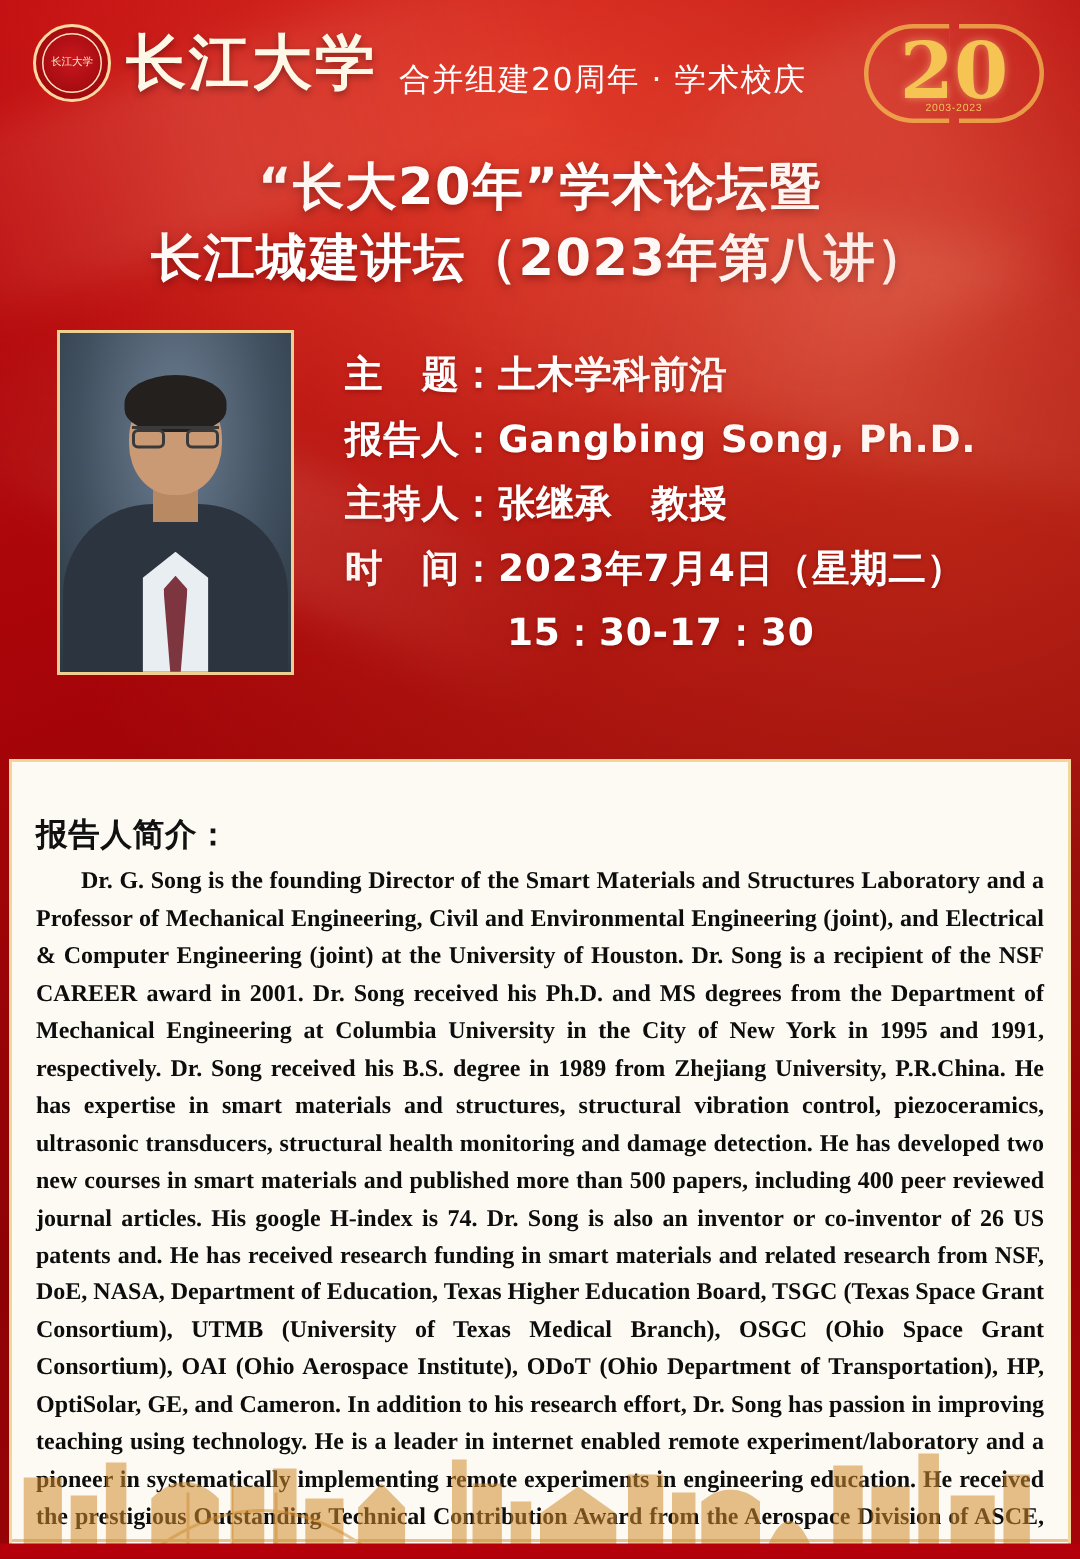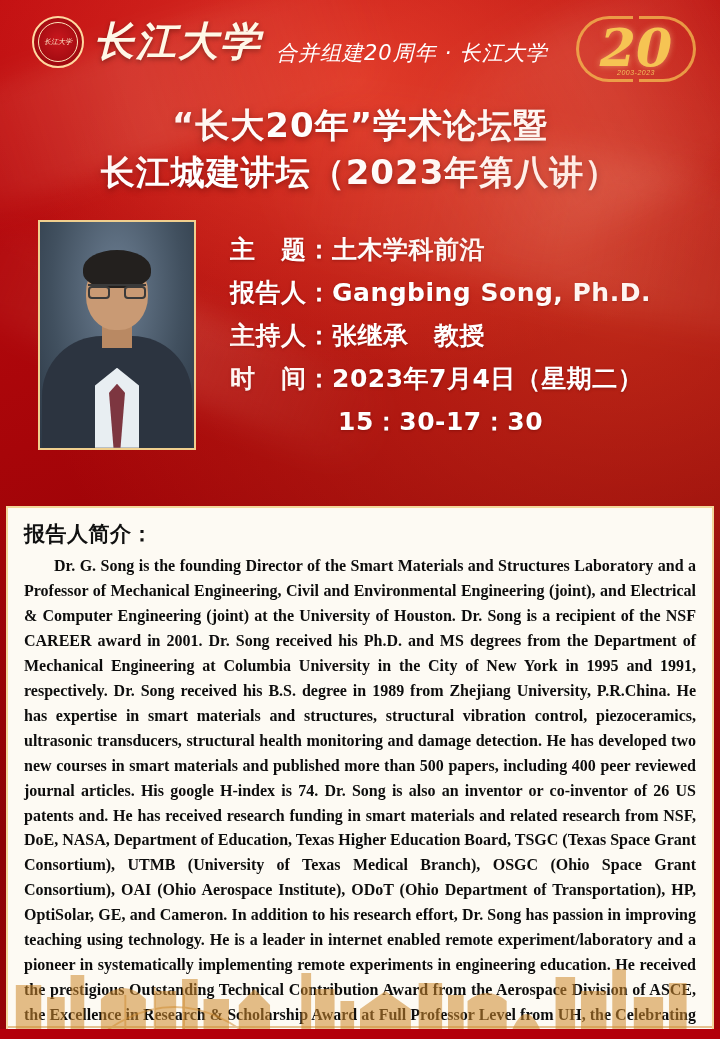--- a/index.html
+++ b/index.html
@@ -34,23 +34,22 @@
   }
   .streak.s1 { top: 40px;  left: -120px; width: 520px; height: 120px; transform: rotate(-18deg); border-radius: 60px; filter: blur(12px);}
   .streak.s2 { top: 150px; left: 260px;  width: 640px; height: 150px; transform: rotate(12deg);  border-radius: 80px; filter: blur(16px);}
   .streak.s3 { top: 300px; left: -60px;  width: 460px; height: 90px;  transform: rotate(22deg);  border-radius: 50px; filter: blur(14px);}
   .streak.s4 { top: 10px;  left: 420px;  width: 380px; height: 200px; transform: rotate(-28deg); border-radius: 90px; filter: blur(18px);}
 
   
   .header {
     position: relative;
     height: 88px;
-    padding: 14px 24px 0 32px;
-    box-sizing: border-box;
-    font-style: italic;
+    padding: 14px 24px 0 22px;
+    box-sizing: border-box;
   }
   .logo-row {
     display: flex;
     align-items: center;
     gap: 10px;
   }
   .uni-seal {
     width: 52px;
     height: 52px;
     border-radius: 50%;
@@ -295,20 +294,21 @@
     box-sizing: border-box;
     overflow: hidden;
   }
   .bio-title {
     font-family: "DejaVu Sans", sans-serif;
     font-weight: bold;
     font-size: 21px;
     color: #111111;
     padding: 12px 0 4px 16px;
     letter-spacing: 0.5px;
+    margin-top: 22px;
   }
   .bio-text {
     font-family: "Liberation Serif", "DejaVu Serif", serif;
     font-weight: bold;
     font-size: 16px;
     line-height: 1.56;
     color: #0d0d0d;
     text-align: justify;
     padding: 2px 16px 0 16px;
     text-indent: 30px;
@@ -342,21 +342,21 @@
   <div class="streak s2"></div>
   <div class="streak s3"></div>
   <div class="streak s4"></div>
 
   <div class="header">
     <div class="logo-row">
       <div class="uni-seal">
         <div class="seal-inner">长江大学</div>
       </div>
       <div class="uni-name">长江大学</div>
-      <div class="anniv-text">合并组建20周年 · 长江大学</div>
+      <div class="anniv-text">合并组建20周年 · 学术校庆</div>
     </div>
 
     <div class="anniv-badge">
       <div class="badge-wing left"></div>
       <div class="badge-wing"></div>
       <div class="badge-20">20</div>
       <div class="badge-sub">2003-2023</div>
     </div>
   </div>
 

